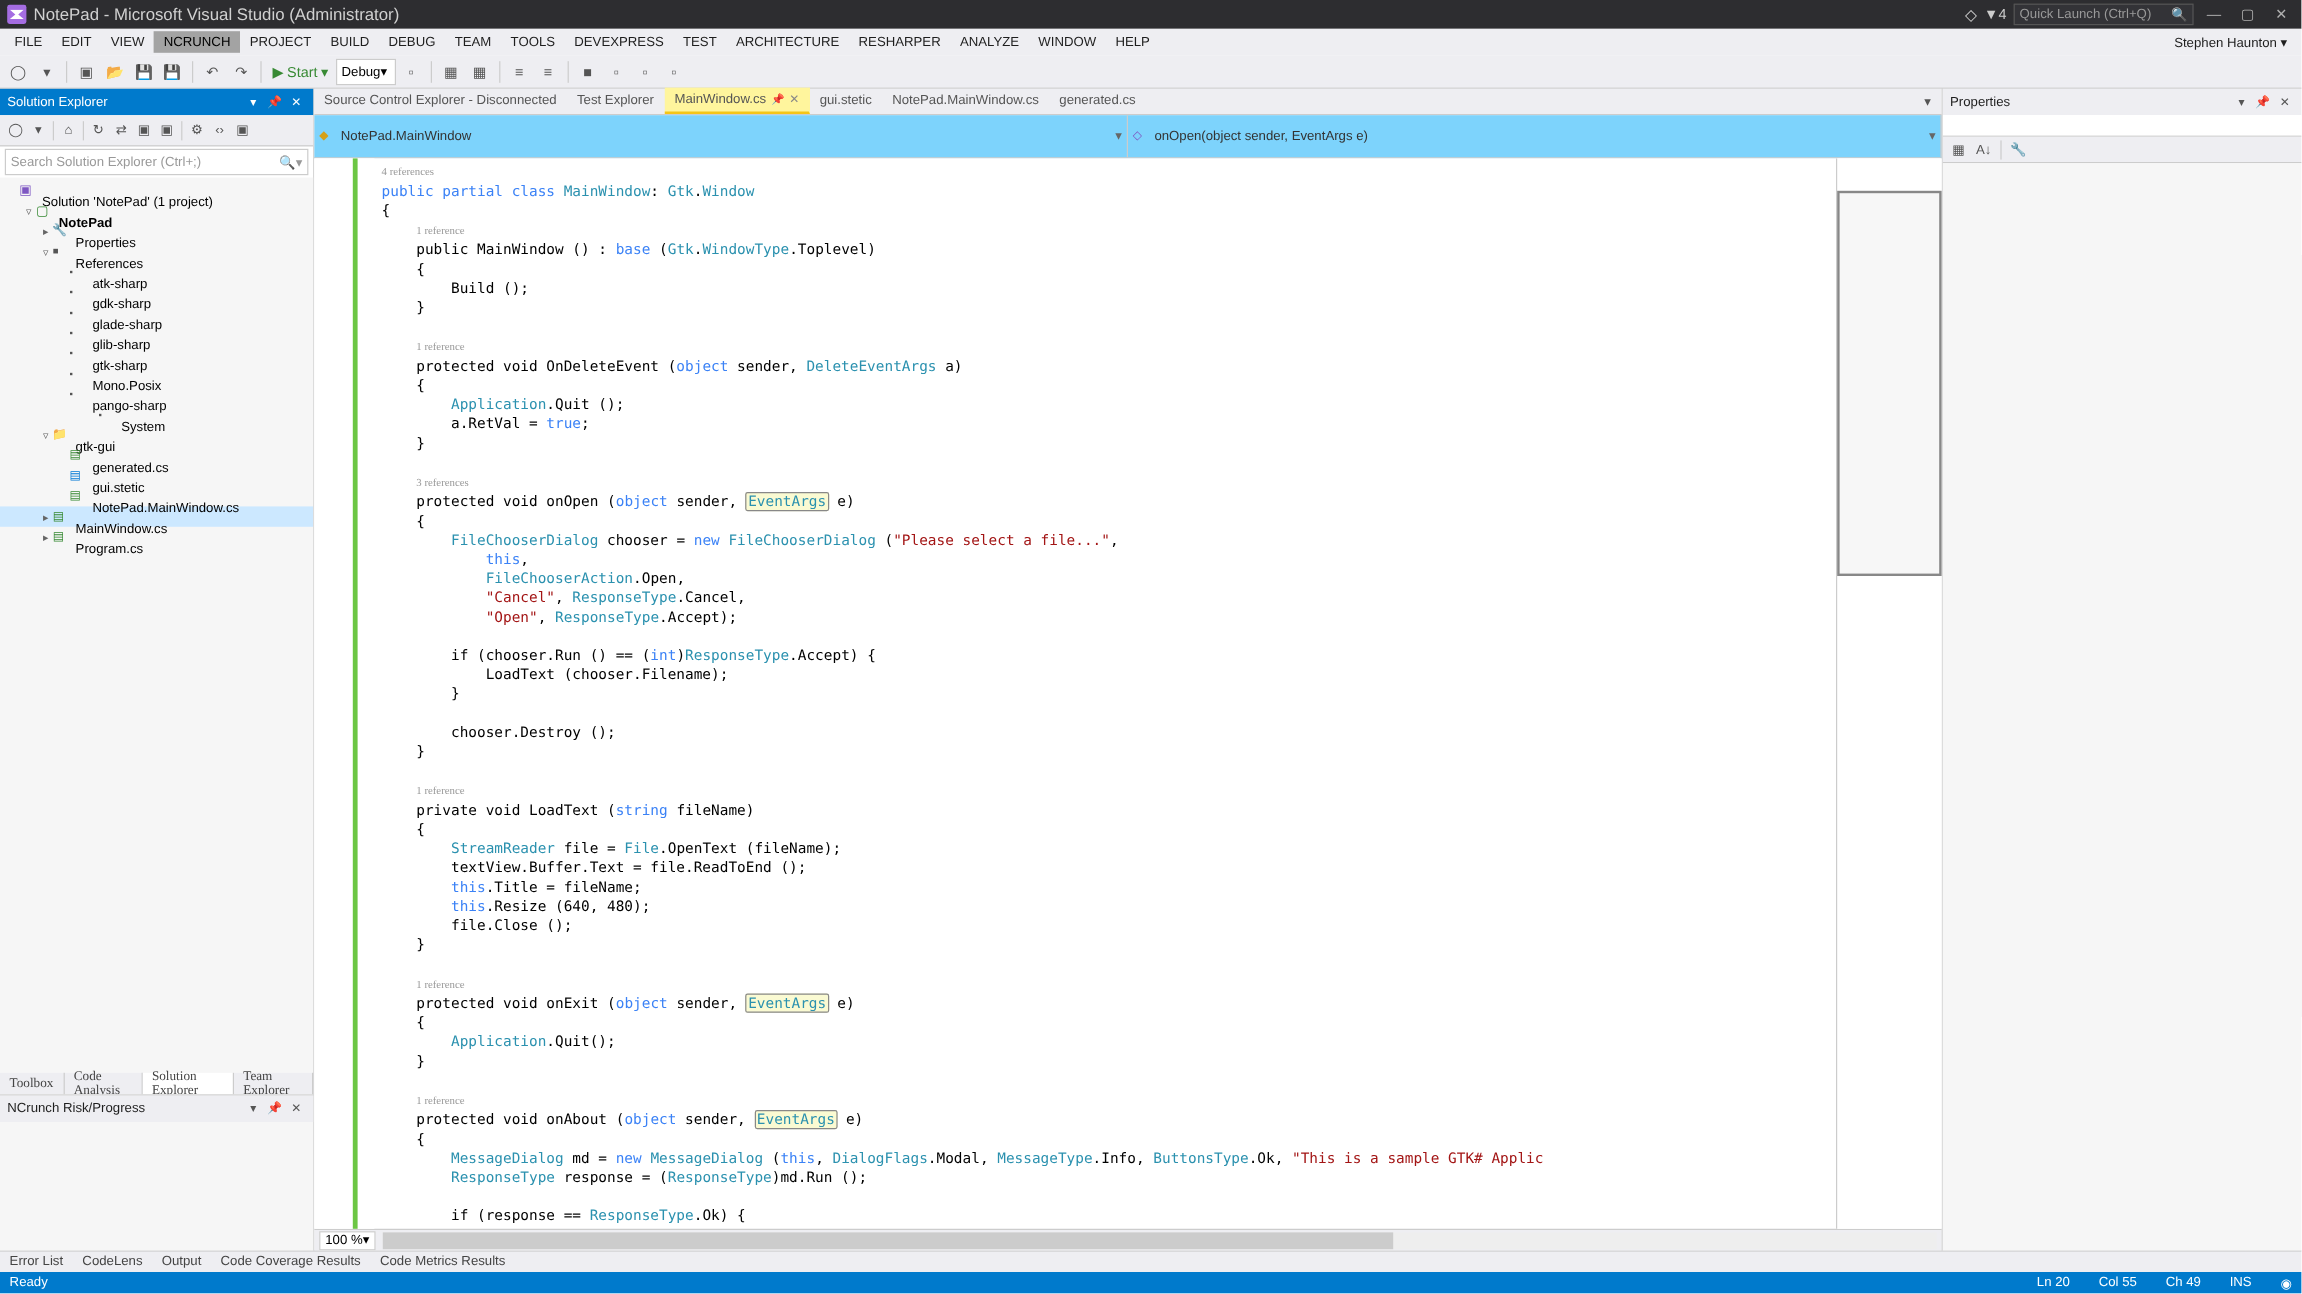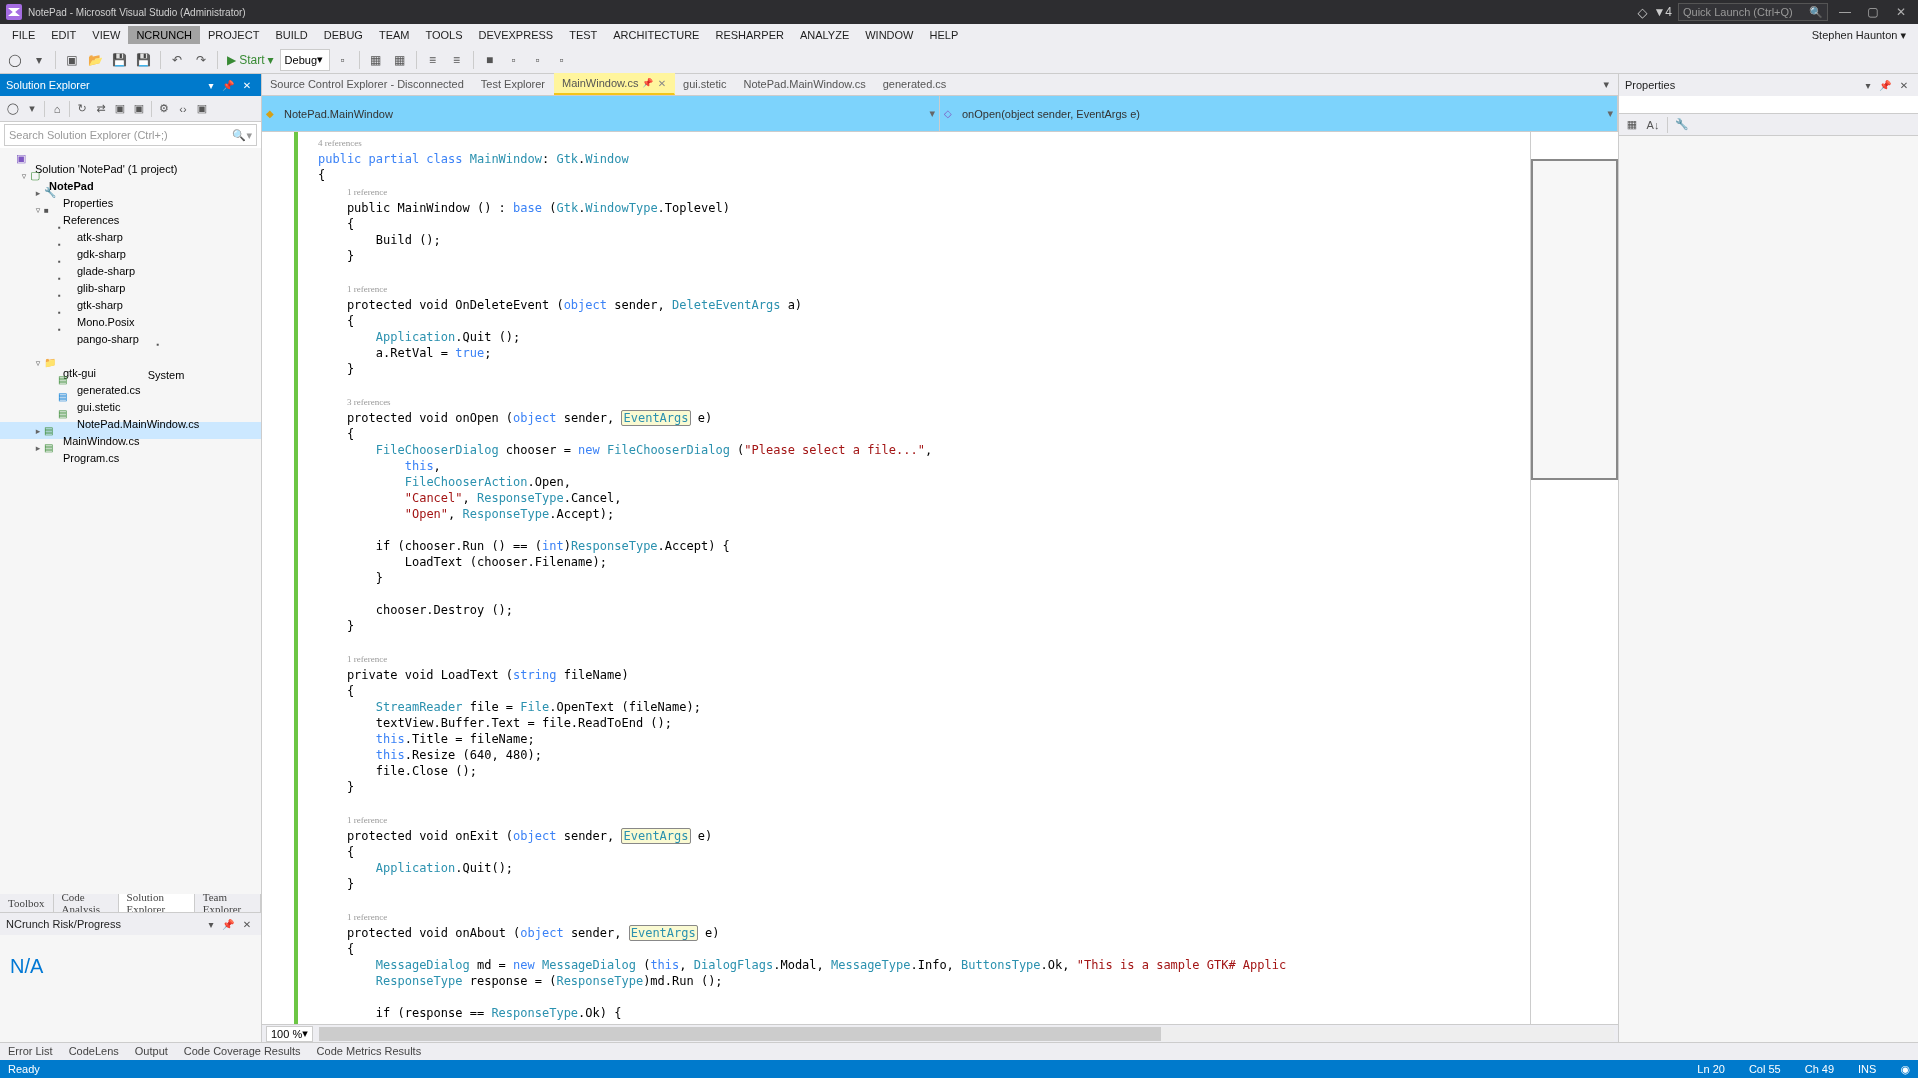--- a/index.html
+++ b/index.html
@@ -1,21 +1,21 @@
 <!DOCTYPE html>
 <html><head>
 <meta charset="utf-8">
 <style>
   * { box-sizing: border-box; margin: 0; padding: 0; }
   html, body { height: 100%; font-family: "Segoe UI", Arial, sans-serif; font-size: 12px; overflow: hidden; }
 
   .title-bar { height: 24px; background: #2d2d30; color: #d0d0d0; display: flex; align-items: center; padding: 0 6px; }
   .title-bar .vs-icon { width: 16px; height: 16px; background: #a56de2; display:inline-block; margin-right:6px; border-radius:2px; position:relative;}
   .title-bar .vs-icon::before { content:''; position:absolute; left:2px; top:4px; width:12px; height:8px; background:white; clip-path: polygon(0 0,100% 0,60% 50%,100% 100%,0 100%,40% 50%);}
-  .title-text { font-size: 10px; text-align: right; }
+  .title-text { font-size: 14px; text-align: right; }
   .title-bar-right { margin-left: auto; display: flex; align-items: center; gap: 6px; }
   .ql-search { height: 18px; width: 150px; background: #333337; border: 1px solid #555; color: #999; padding: 0 4px; font-size:11px; display:flex; align-items:center; justify-content:space-between;}
   .win-btn { width: 22px; height: 18px; color: #b0b0b0; display:inline-flex; align-items:center; justify-content:center; font-size:12px;}
   .notify-icon { color:#ccc; font-size:13px; }
   .flag-icon { color:#ccc; font-size:12px;}
 
   .menu-bar { height: 22px; background: #eeeef2; display: flex; align-items: center; padding: 0 4px; }
   .menu-item { padding: 3px 8px; font-size: 11px; color:#1e1e1e;}
   .menu-item.active { background:#a3a3a3; color:#000;}
   .user-name { margin-left:auto; padding:3px 8px; font-size:11px; color:#1e1e1e;}
@@ -248,21 +248,21 @@
         <div class="tree-row" style="padding-left: 46px;">
           <span class="tw"></span>
           <span class="ic ic-ref"></span>
           <span class="lbl">Mono.Posix</span>
         </div>
         <div class="tree-row" style="padding-left: 46px;">
           <span class="tw"></span>
           <span class="ic ic-ref"></span>
           <span class="lbl">pango-sharp</span>
         </div>
-        <div class="tree-row" style="padding-left: 70px; flex-direction: column;">
+        <div class="tree-row" style="padding-left: 70px;">
           <span class="tw"></span>
           <span class="ic ic-ref"></span>
           <span class="lbl">System</span>
         </div>
         <div class="tree-row" style="padding-left: 32px;">
           <span class="tw">▿</span>
           <span class="ic ic-folder"></span>
           <span class="lbl">gtk-gui</span>
         </div>
         <div class="tree-row" style="padding-left: 46px;">
@@ -299,21 +299,20 @@
     </div>
     <div class="bottom-left-panel">
       <div class="panel-header inactive">
         <span>NCrunch Risk/Progress</span>
         <div class="ph-right">
           <span class="ph-btn">▾</span>
           <span class="ph-btn">📌</span>
           <span class="ph-btn">✕</span>
         </div>
       </div>
-      <div class="na-text">N/A</div>
     </div>
   </div>
 
   <div class="center-col">
     <div class="doc-tabs">
       <span class="doc-tab">
           <span>Source Control Explorer - Disconnected</span>
         </span>
       <span class="doc-tab">
           <span>Test Explorer</span>

